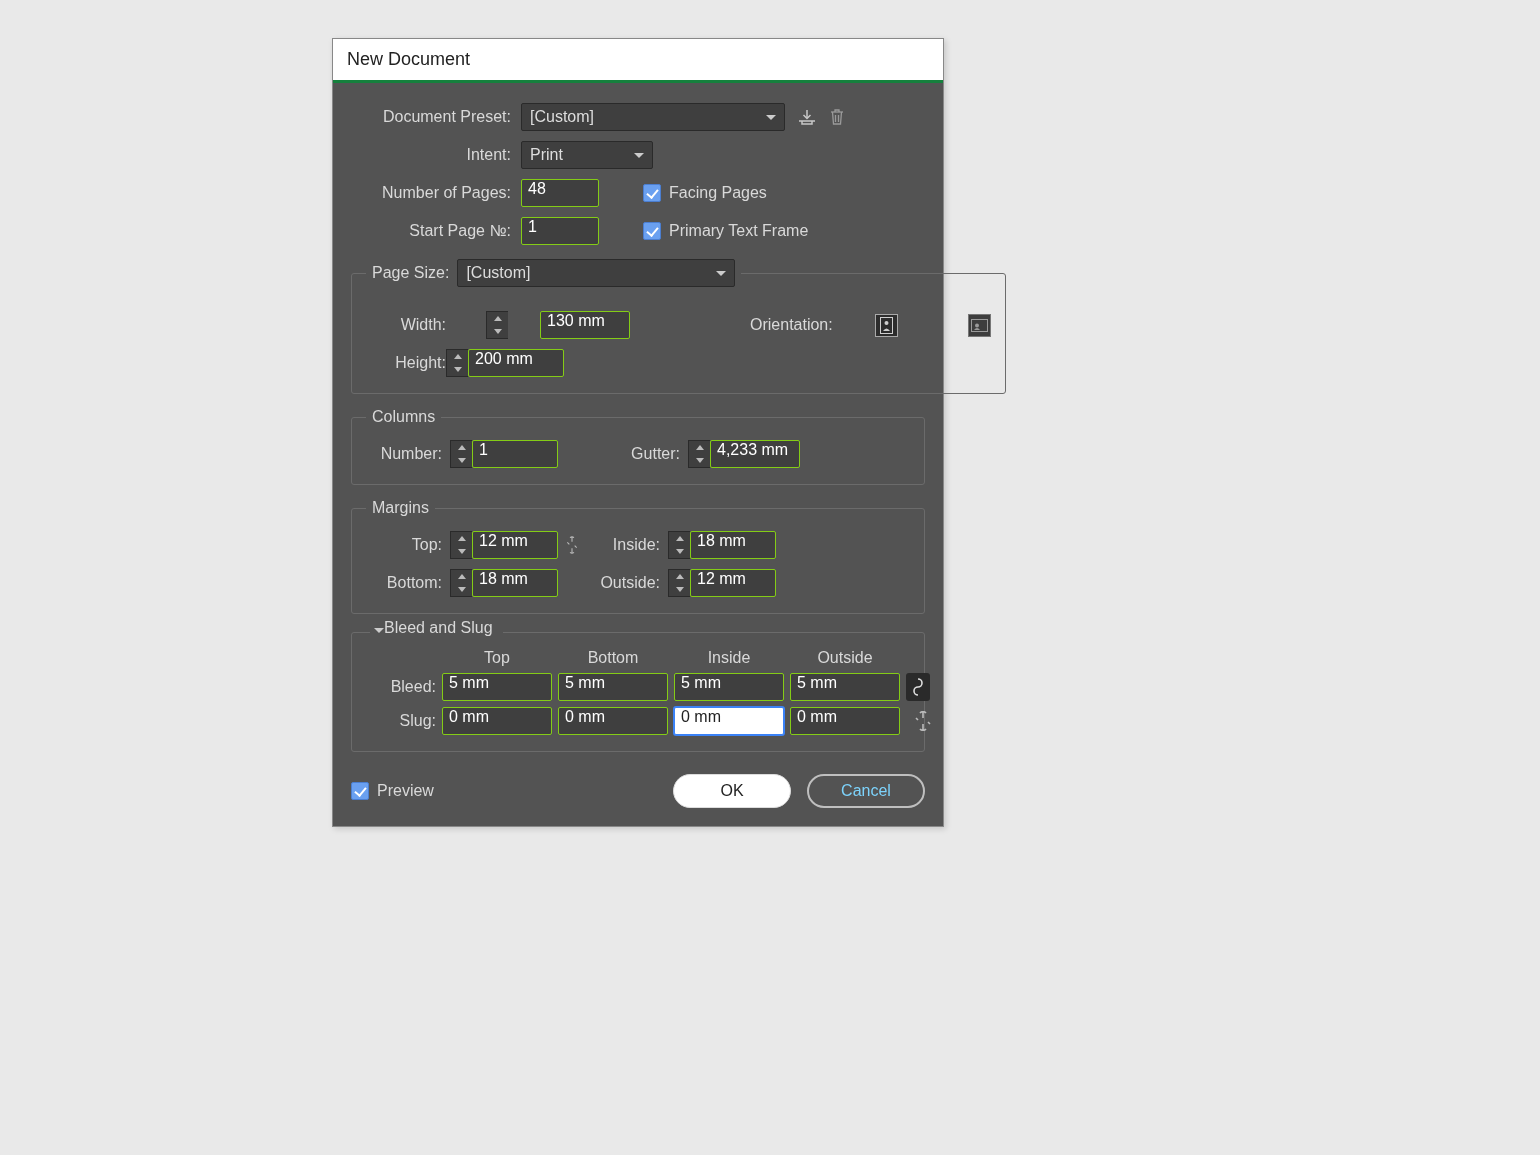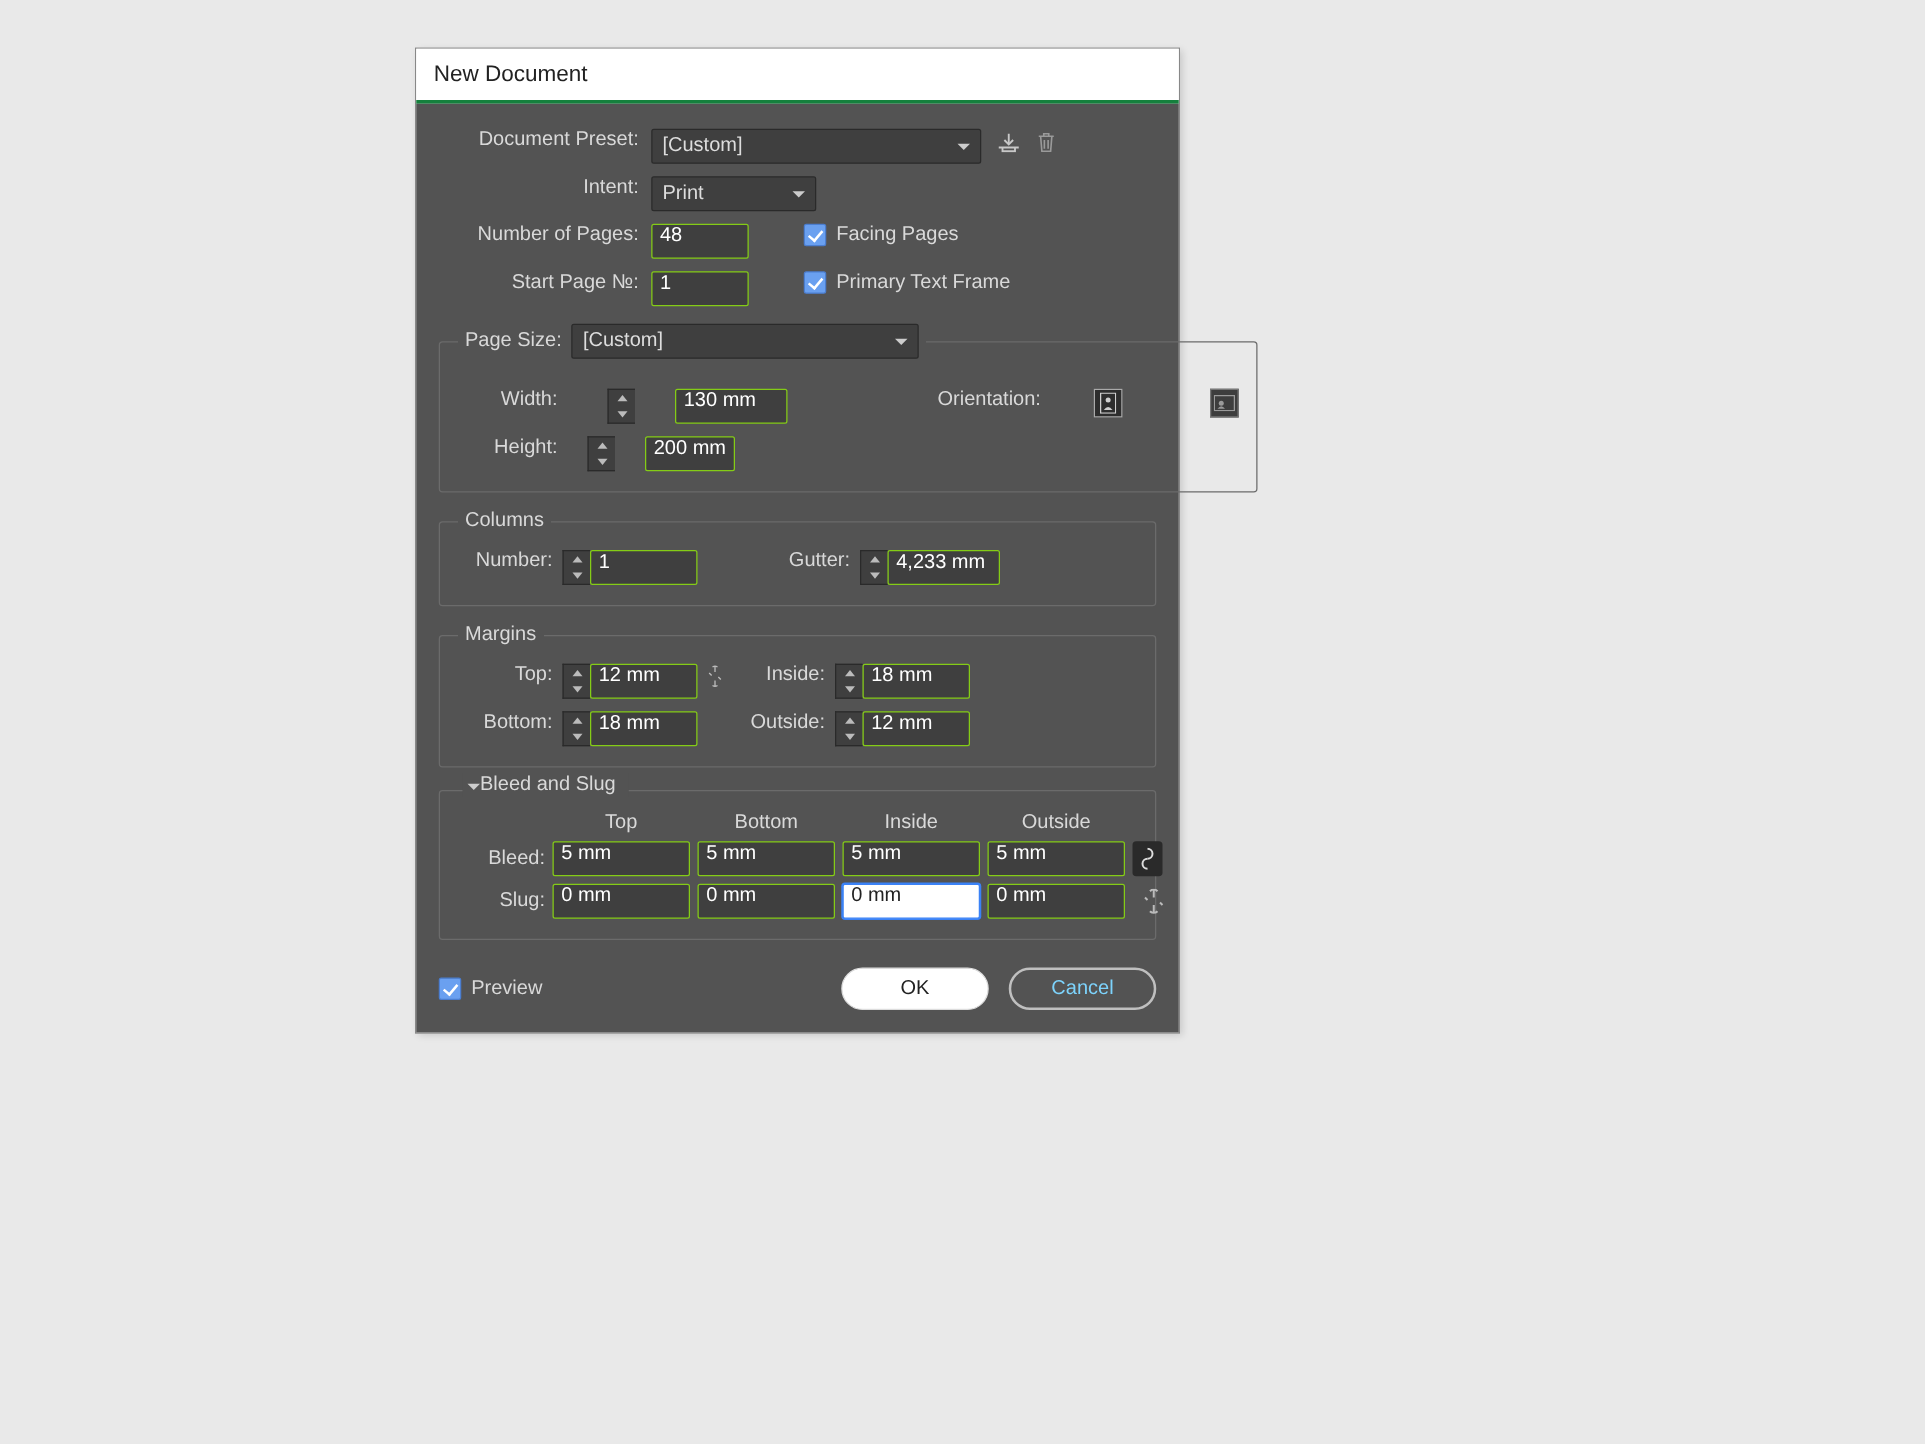--- a/index.html
+++ b/index.html
@@ -28,21 +28,21 @@
     color: #222;
     padding: 10px 14px;
     font-size: 18px;
     border-bottom: 3px solid #15803d;
   }
   .body {
     background: #535353;
     padding: 20px 18px 18px 18px;
   }
 
-  .row { display: flex; margin-bottom: 10px; }
+  .row { display: flex; align-items: center; margin-bottom: 10px; }
   .lbl { color: #d9d9d9; text-align: right; }
   .select {
     display: flex;
     align-items: center;
     justify-content: space-between;
     background: #3f3f3f;
     border: 1px solid #2a2a2a;
     color: #ddd;
     height: 28px;
     padding: 0 8px;
@@ -262,30 +262,30 @@
         <div style="width:6px;"></div>
         <div class="orient-btn">
           <svg width="17" height="13" viewBox="0 0 17 13">
             <rect x="0.5" y="0.5" width="16" height="12" fill="none" stroke="#9a9a9a"></rect>
             <circle cx="6" cy="6.5" r="2" fill="#9a9a9a"></circle>
             <path d="M3 11 Q6 7 9 11 Z" fill="#9a9a9a"></path>
           </svg>
         </div>
       </div>
       <div class="row" style="margin-bottom:0;">
-        <div class="lbl" style="width:80px; margin-right:24px;">Height:</div>
-        <div class="stepper">
-          <div class="up">
-              <div class="tri-up"></div>
-            </div>
-          <div class="down">
-              <div class="tri-down"></div>
-            </div>
-        </div>
-        <div class="input" style="width:72px;margin-left:24px;">200 mm</div>
+        <div class="lbl" style="width:80px; margin-right:0;">Height:</div>
+        <div class="stepper">
+          <div class="up">
+              <div class="tri-up"></div>
+            </div>
+          <div class="down">
+              <div class="tri-down"></div>
+            </div>
+        </div>
+        <div class="input" style="width:96px;">200 mm</div>
       </div>
     </fieldset>
 
     <fieldset class="group">
       <legend><span>Columns</span></legend>
       <div class="row" style="margin:0;">
         <div class="lbl" style="width:76px; margin-right:8px;">Number:</div>
         <div class="stepper">
           <div class="up">
               <div class="tri-up"></div>

